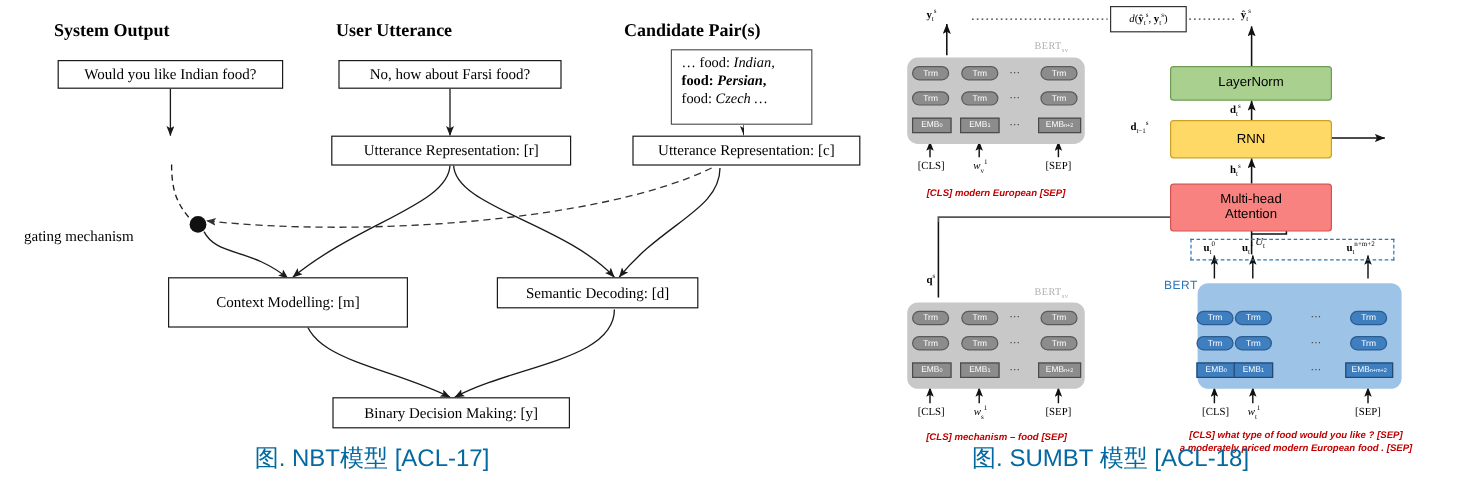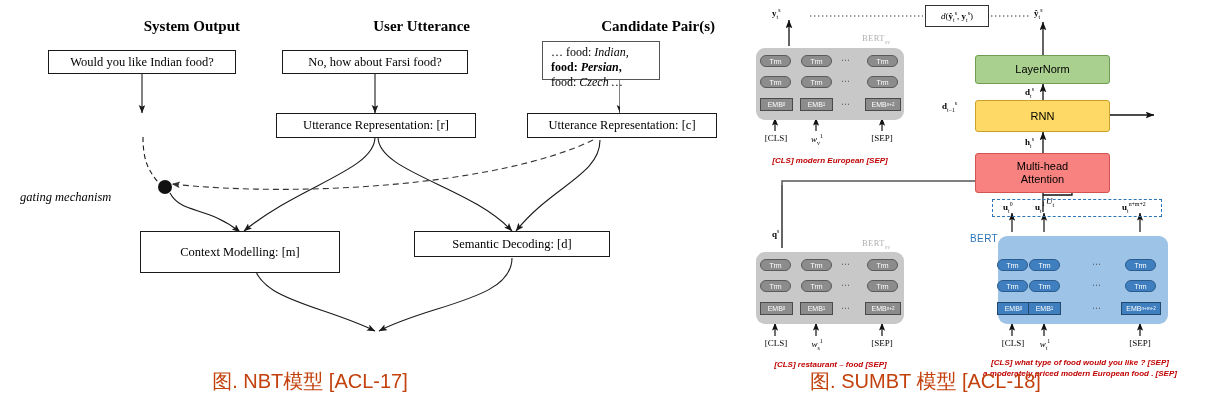--- a/index.html
+++ b/index.html
@@ -4,33 +4,33 @@
 <style>
   html,body{margin:0;padding:0;background:#ffffff;}
   body{width:1231px;height:403px;position:relative;overflow:hidden;
        font-family:"Liberation Serif", serif;color:#000;}
   .fig{position:absolute;top:0;}
   #fig-nbt{left:0;width:620px;height:403px;}
   #fig-sumbt{left:620px;width:611px;height:403px;}
 
   
   .nbt-title{position:absolute;font-family:"Liberation Serif",serif;font-weight:bold;
-             font-size:15px;text-align:right;white-space:nowrap;}
+             font-size:15px;text-align:left;white-space:nowrap;}
   .nbt-box{position:absolute;border:1px solid #1a1a1a;background:#fff;
            font-family:"Liberation Serif",serif;font-size:12.5px;
            display:flex;align-items:center;justify-content:center;
            text-align:center;box-sizing:border-box;white-space:nowrap;}
   .nbt-cand{position:absolute;border:1px solid #555;background:#fff;box-sizing:border-box;
             font-family:"Liberation Serif",serif;font-size:12px;line-height:15px;
             padding:3px 8px 4px 8px;text-align:left;}
   .nbt-cand div{white-space:nowrap;}
   .gate-label{position:absolute;font-family:"Liberation Serif",serif;font-size:12.5px;
-              white-space:nowrap;font-style:italic;}
+              white-space:nowrap;}
   .caption{position:absolute;font-family:"Liberation Sans","DejaVu Sans",sans-serif;
-           font-size:20px;color:#c2410c;white-space:nowrap;text-align:center;}
+           font-size:20px;color:#0369a1;white-space:nowrap;text-align:center;}
 
   
   .blk{position:absolute;box-sizing:border-box;display:flex;align-items:center;
        justify-content:center;text-align:center;
        font-family:"Liberation Sans","DejaVu Sans",sans-serif;font-size:11px;
        line-height:13px;border-radius:3px;}
   .blk-green{background:#a9d08e;border:1px solid #6f9d53;}
   .blk-yellow{background:#ffd965;border:1px solid #c9a227;}
   .blk-red{background:#f8827f;border:1px solid #d35350;}
   .dbox{position:absolute;border:1px solid #333;background:#fff;box-sizing:border-box;
@@ -105,33 +105,34 @@
     <path d="M512,258 C512,300 430,304 379,331" stroke="#1a1a1a" stroke-width="1.1" fill="none" marker-end="url(#ar)"></path>
   </svg>
 
   <div class="nbt-title" style="left:45px;top:18px;width:195px;">System Output</div>
   <div class="nbt-title" style="left:520px;top:18px;width:195px;">Candidate Pair(s)</div>
   <div class="nbt-title" style="left:280px;top:18px;width:190px;">User Utterance</div>
 
   <div class="nbt-box" style="left:48px;top:50px;width:188px;height:24px;">Would you like Indian food?</div>
   <div class="nbt-box" style="left:282px;top:50px;width:186px;height:24px;">No, how about Farsi food?</div>
 
-  <div class="nbt-cand" style="left:542px;top:41px;width:118px;height:39px;">
+  <div class="nbt-cand" style="left:559px;top:41px;width:118px;height:63px;">
     <div>… food: <i>Indian,</i></div>
     <div><b>food: <i>Persian</i>,</b></div>
     <div>food: <i>Czech …</i></div>
   </div>
 
   <div class="nbt-box" style="left:276px;top:113px;width:200px;height:25px;">Utterance Representation: [r]</div>
   <div class="nbt-box" style="left:527px;top:113px;width:190px;height:25px;">Utterance Representation: [c]</div>
 
   <div class="gate-label" style="left:20px;top:190px;">gating mechanism</div>
 
   <div class="nbt-box" style="left:140px;top:231px;width:200px;height:42px;">Context Modelling: [m]</div>
-  <div class="nbt-box" style="left:414px;top:231px;width:196px;height:26px;">Semantic Decoding: [d]</div>
+  <div class="nbt-box" style="left:414px;top:231px;width:168px;height:26px;">Semantic Decoding: [d]</div>
+  <div class="nbt-box" style="left:277px;top:331px;width:198px;height:26px;">Binary Decision Making: [y]</div>
 
   <div class="caption" style="left:0px;top:368px;width:620px;">图. NBT模型 [ACL-17]</div>
 </div>
 
 <div class="fig" id="fig-sumbt">
 
   <svg class="ov" width="611" height="403">
     <defs>
       <marker id="bar" markerWidth="8" markerHeight="8" refX="6.4" refY="2.6" orient="auto">
         <path d="M0,0 L6.6,2.6 L0,5.2 L1.4,2.6 z" fill="#111"></path>
@@ -293,21 +294,21 @@
   <div class="trm trm-gray" style="left:181px;top:280px;width:31px;height:12px;">Trm</div>
   <div class="trm trm-gray" style="left:247px;top:280px;width:31px;height:12px;">Trm</div>
   <div class="dots" style="left:221px;top:280px;">⋯</div>
   <div class="emb emb-gray" style="left:140px;top:302px;width:33px;height:13px;">EMB<sub>0</sub></div>
   <div class="emb emb-gray" style="left:180px;top:302px;width:33px;height:13px;">EMB<sub>1</sub></div>
   <div class="emb emb-gray" style="left:245px;top:302px;width:36px;height:13px;">EMB<sub>n+2</sub></div>
   <div class="dots" style="left:221px;top:303px;">⋯</div>
   <div class="tok" style="left:136px;top:338px;width:40px;">[CLS]</div>
   <div class="tok" style="left:180px;top:338px;width:34px;"><i>w</i><sub>s</sub><sup>1</sup></div>
   <div class="tok" style="left:242px;top:338px;width:40px;">[SEP]</div>
-  <div class="redtxt" style="left:118px;top:359px;width:185px;">[CLS] restaurant – food [SEP]</div>
+  <div class="redtxt" style="left:118px;top:359px;width:185px;">[CLS] mechanism – food [SEP]</div>
 
   <div class="dashbox" style="left:372px;top:199px;width:170px;height:18px;"></div>
   <div class="mlab" style="left:383px;top:201px;"><b>u</b><sub>t</sub><sup>0</sup></div>
   <div class="mlab" style="left:415px;top:201px;"><b>u</b><sub>t</sub><sup>1</sup></div>
   <div class="mlab" style="left:502px;top:201px;"><b>u</b><sub>t</sub><sup>n+m+2</sup></div>
 
   <div class="bertlab blue" style="left:350px;top:233px;">BERT</div>
   <div class="encoder enc-blue" style="left:378px;top:236px;width:170px;height:88px;"></div>
   <div class="trm trm-blue" style="left:377px;top:259px;width:31px;height:12px;">Trm</div>
   <div class="trm trm-blue" style="left:409px;top:259px;width:31px;height:12px;">Trm</div>

